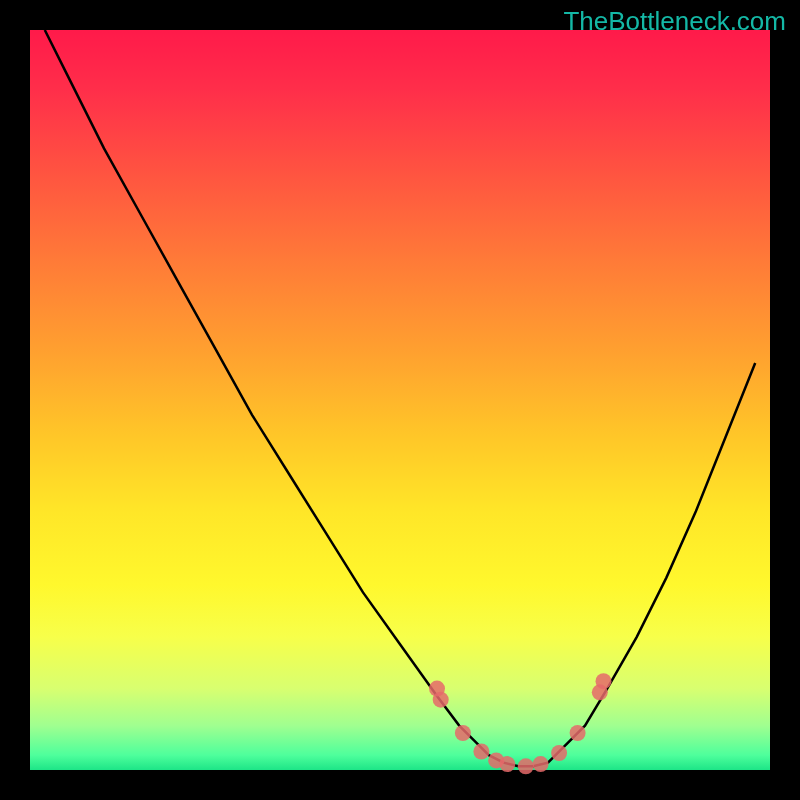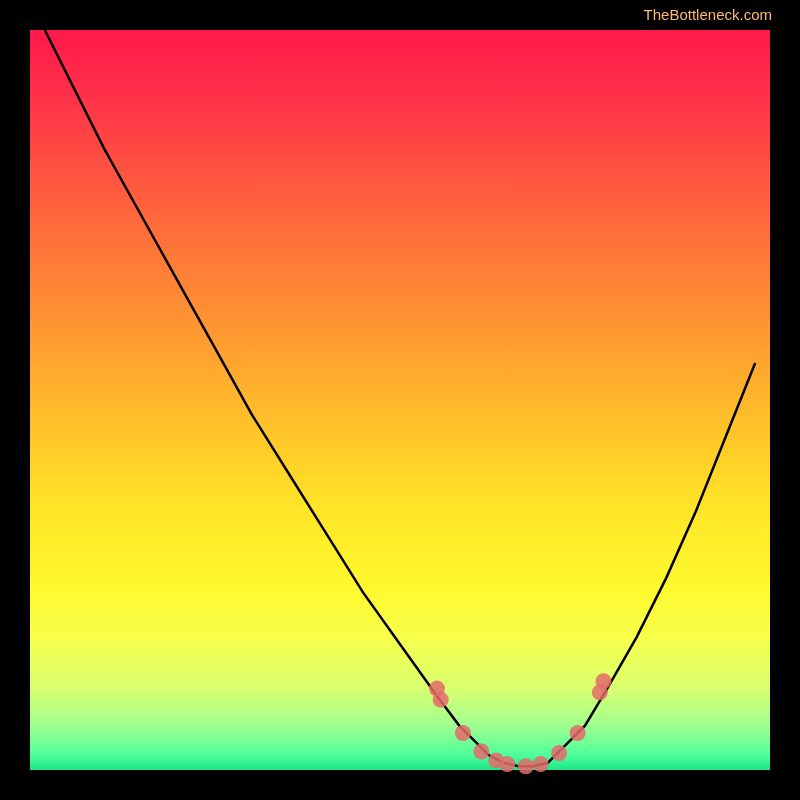--- a/index.html
+++ b/index.html
@@ -7,23 +7,23 @@
     width: 800px;
     height: 800px;
     background: #000;
     position: relative;
     overflow: hidden;
     font-family: Arial, sans-serif;
   }
   .watermark {
     position: absolute;
     top: 6px;
-    right: 28px;
-    color: #fdba74;
-    font-size: 15px;
+    right: 14px;
+    color: #14b8a6;
+    font-size: 26px;
     z-index: 10;
   }
   .plot-area {
     position: absolute;
     top: 30px;
     left: 30px;
     width: 740px;
     height: 740px;
     background: linear-gradient(to bottom,
       #ff1a4a 0%,

